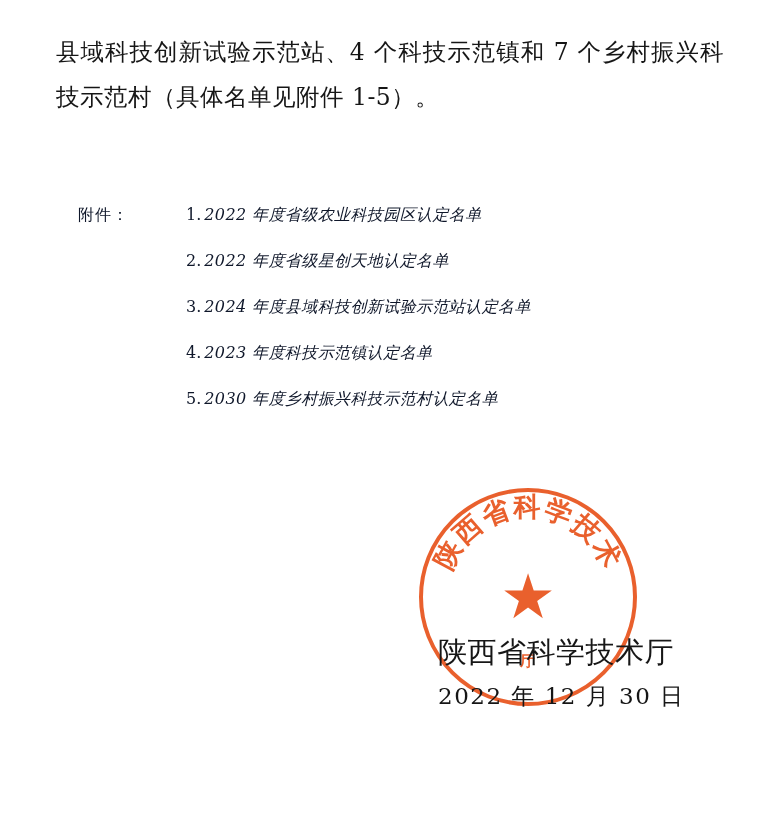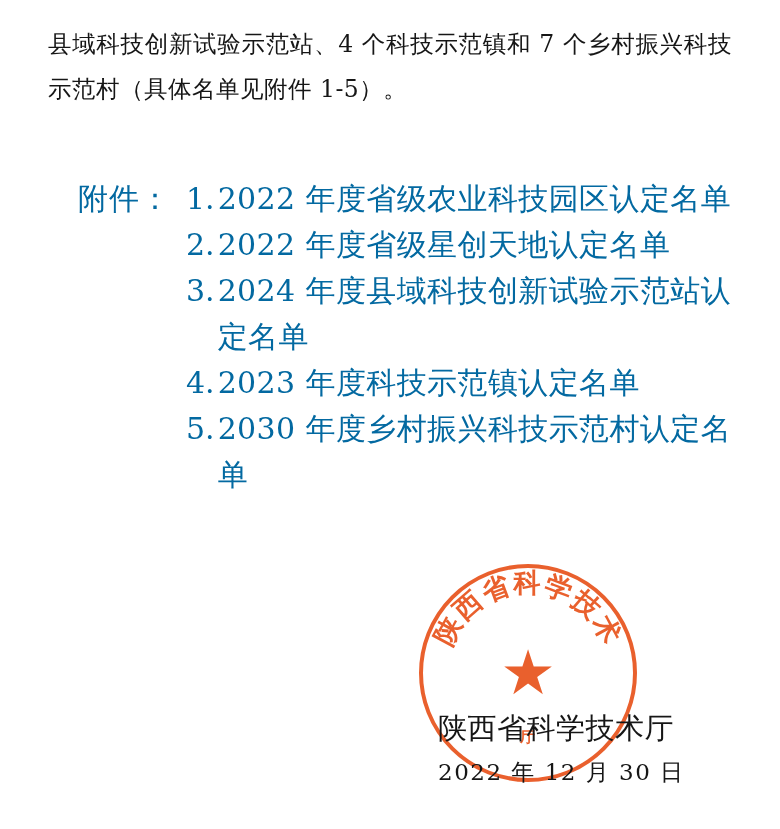--- a/index.html
+++ b/index.html
@@ -28,59 +28,60 @@
     font-family: "DejaVu Serif", serif;
     font-size: 23.5px;
     line-height: 45px;
     letter-spacing: 0.5px;
     color: #161616;
     text-align: justify;
     text-justify: inter-character;
   }
 
   .para {
-    margin: 8px;
+    margin: 16px;
     text-indent: 0;
   }
   .para.indent {
     text-indent: 2em;
   }
 
   .spacer-lg {
     height: 52px;
   }
 
   
   .attach-block {
     margin-top: 4px;
     padding-left: 38px;
   }
   .attach-row {
     display: flex;
     align-items: flex-start;
-    font-size: 30px;
+    font-size: 16px;
     line-height: 46px;
-    color: #0369a1;
+    color: #0f172a;
   }
   .attach-label {
     width: 108px;
     flex: 0 0 108px;
     letter-spacing: 1px;
   }
   .attach-label.blank {
     visibility: hidden;
   }
   .attach-num {
     flex: 0 0 auto;
     padding-right: 3px;
     font-family: "DejaVu Serif", serif;
   }
   .attach-text {
     flex: 1 1 auto;
     letter-spacing: 0.4px;
+    font-style: italic;
   }
 
   
   .sign-area {
     position: relative;
     margin-top: 58px;
     height: 250px;
   }
 
   .seal {

